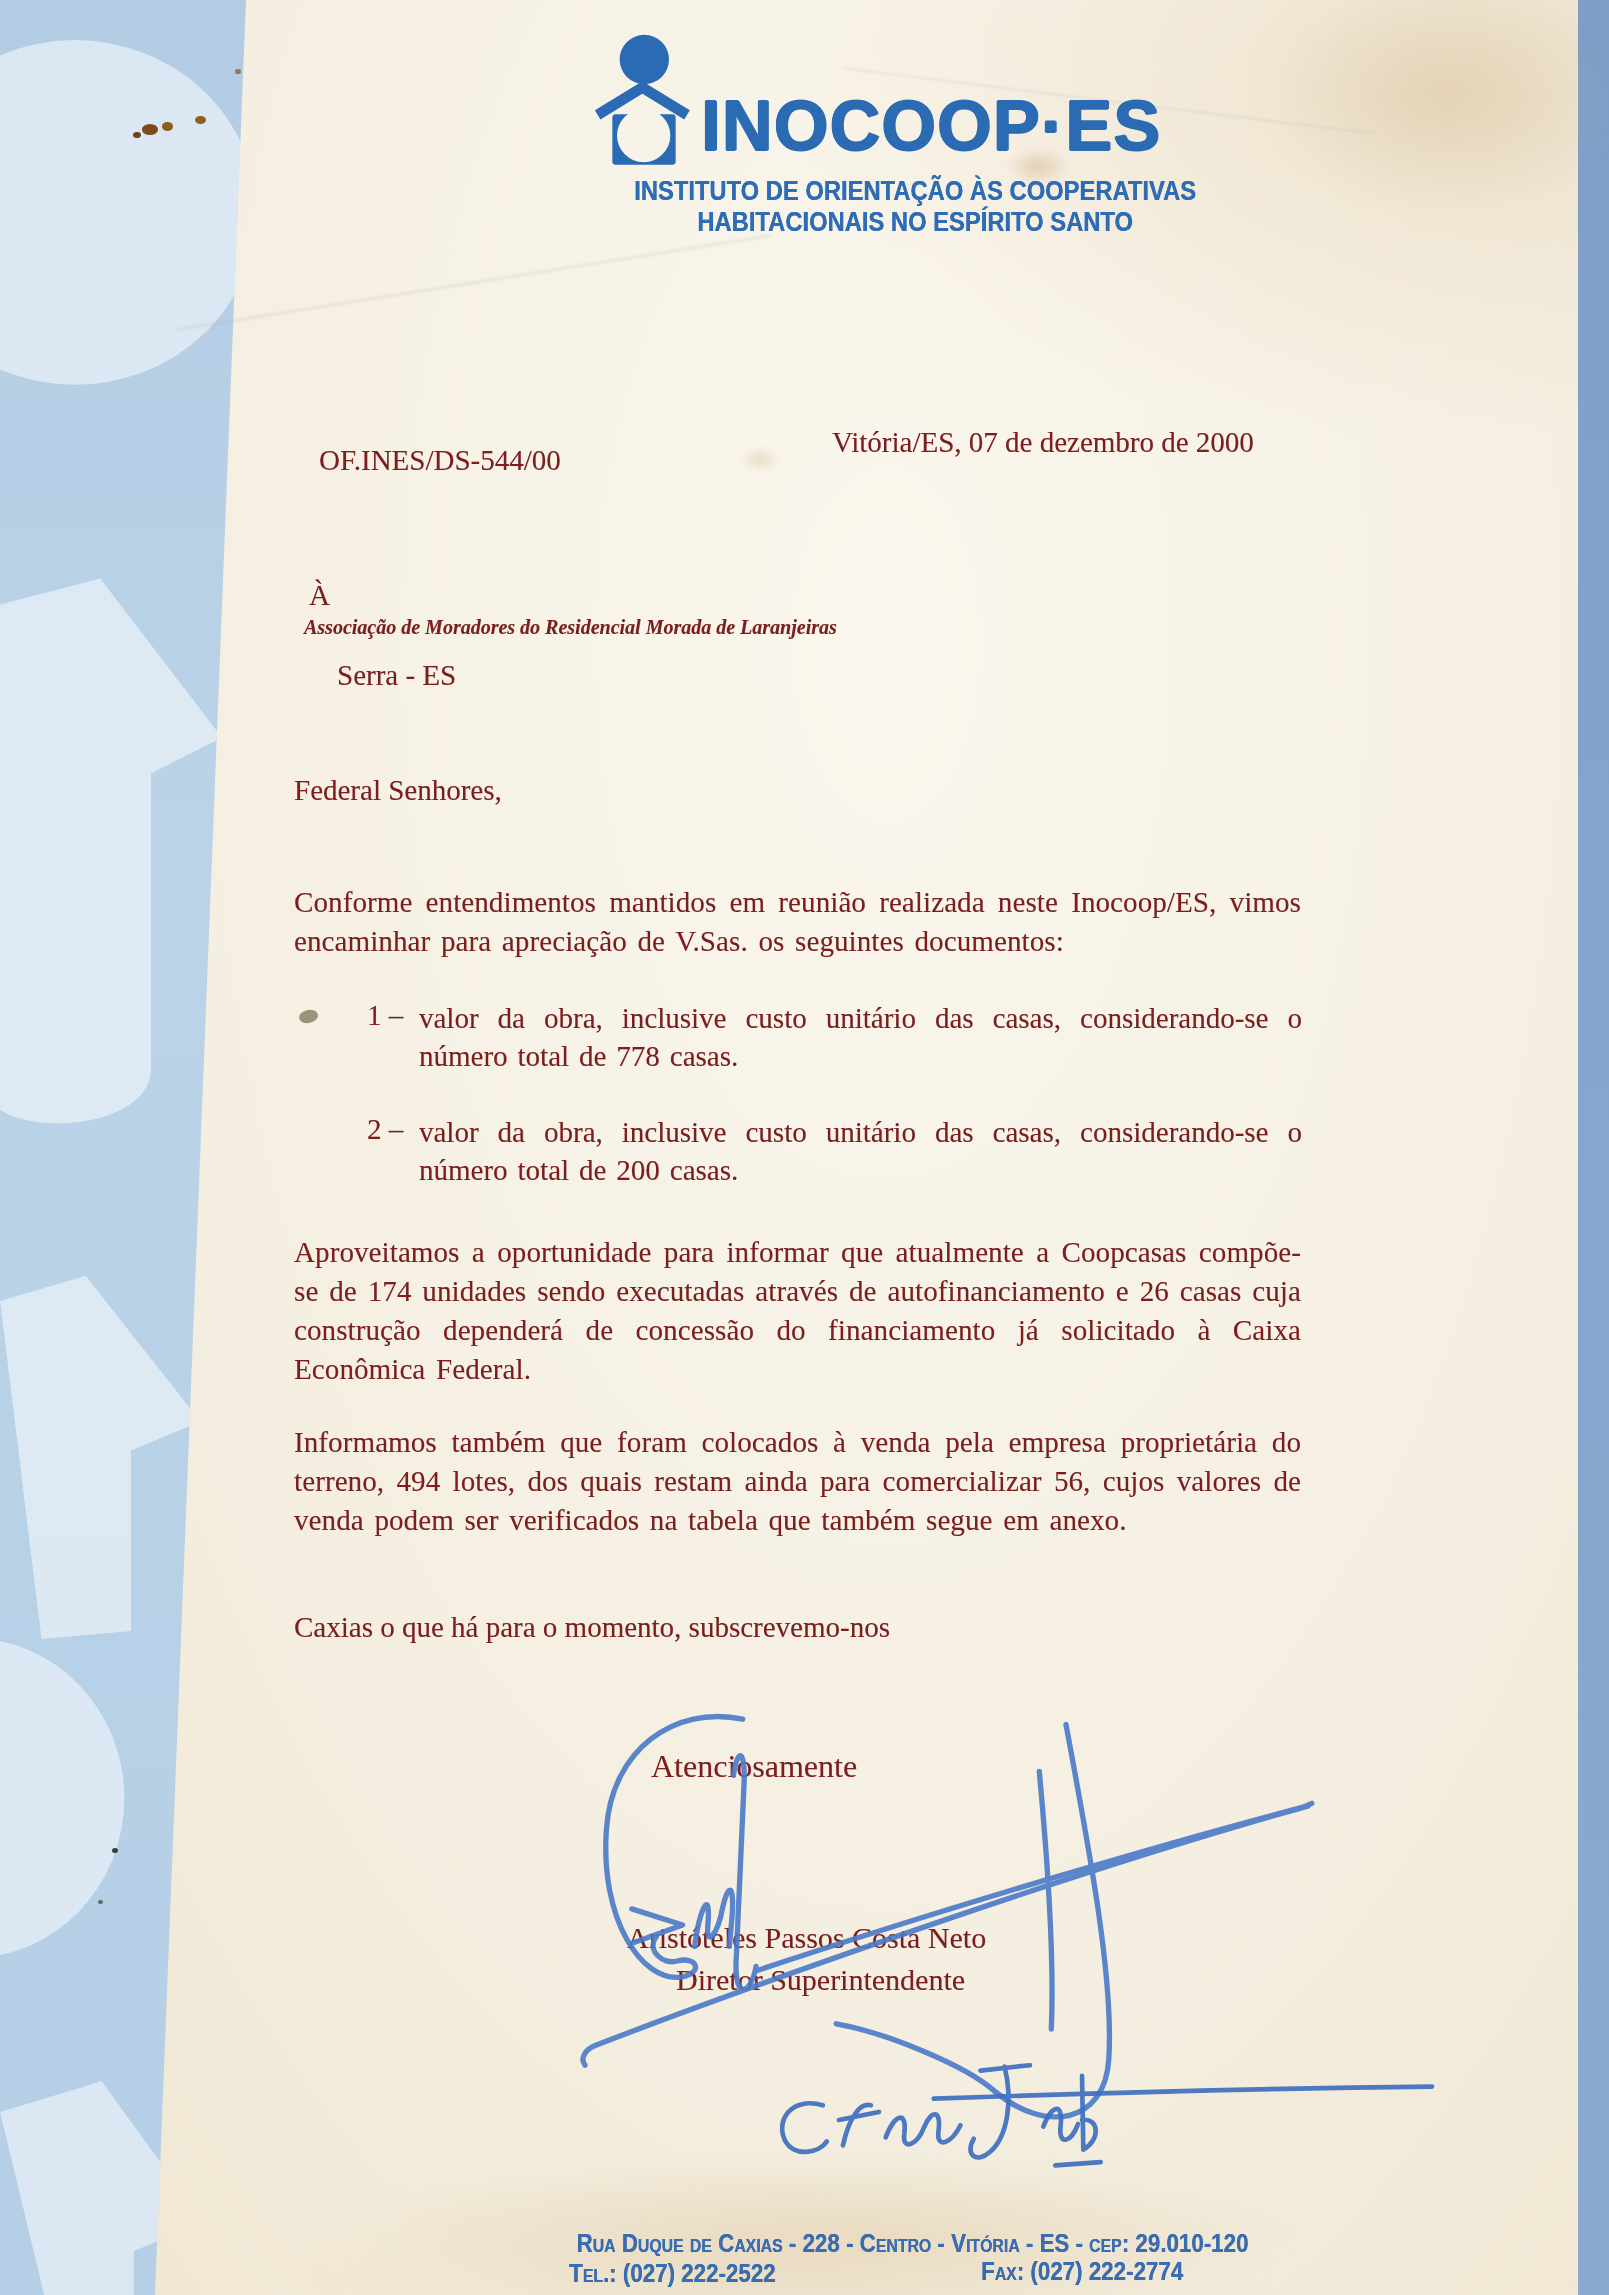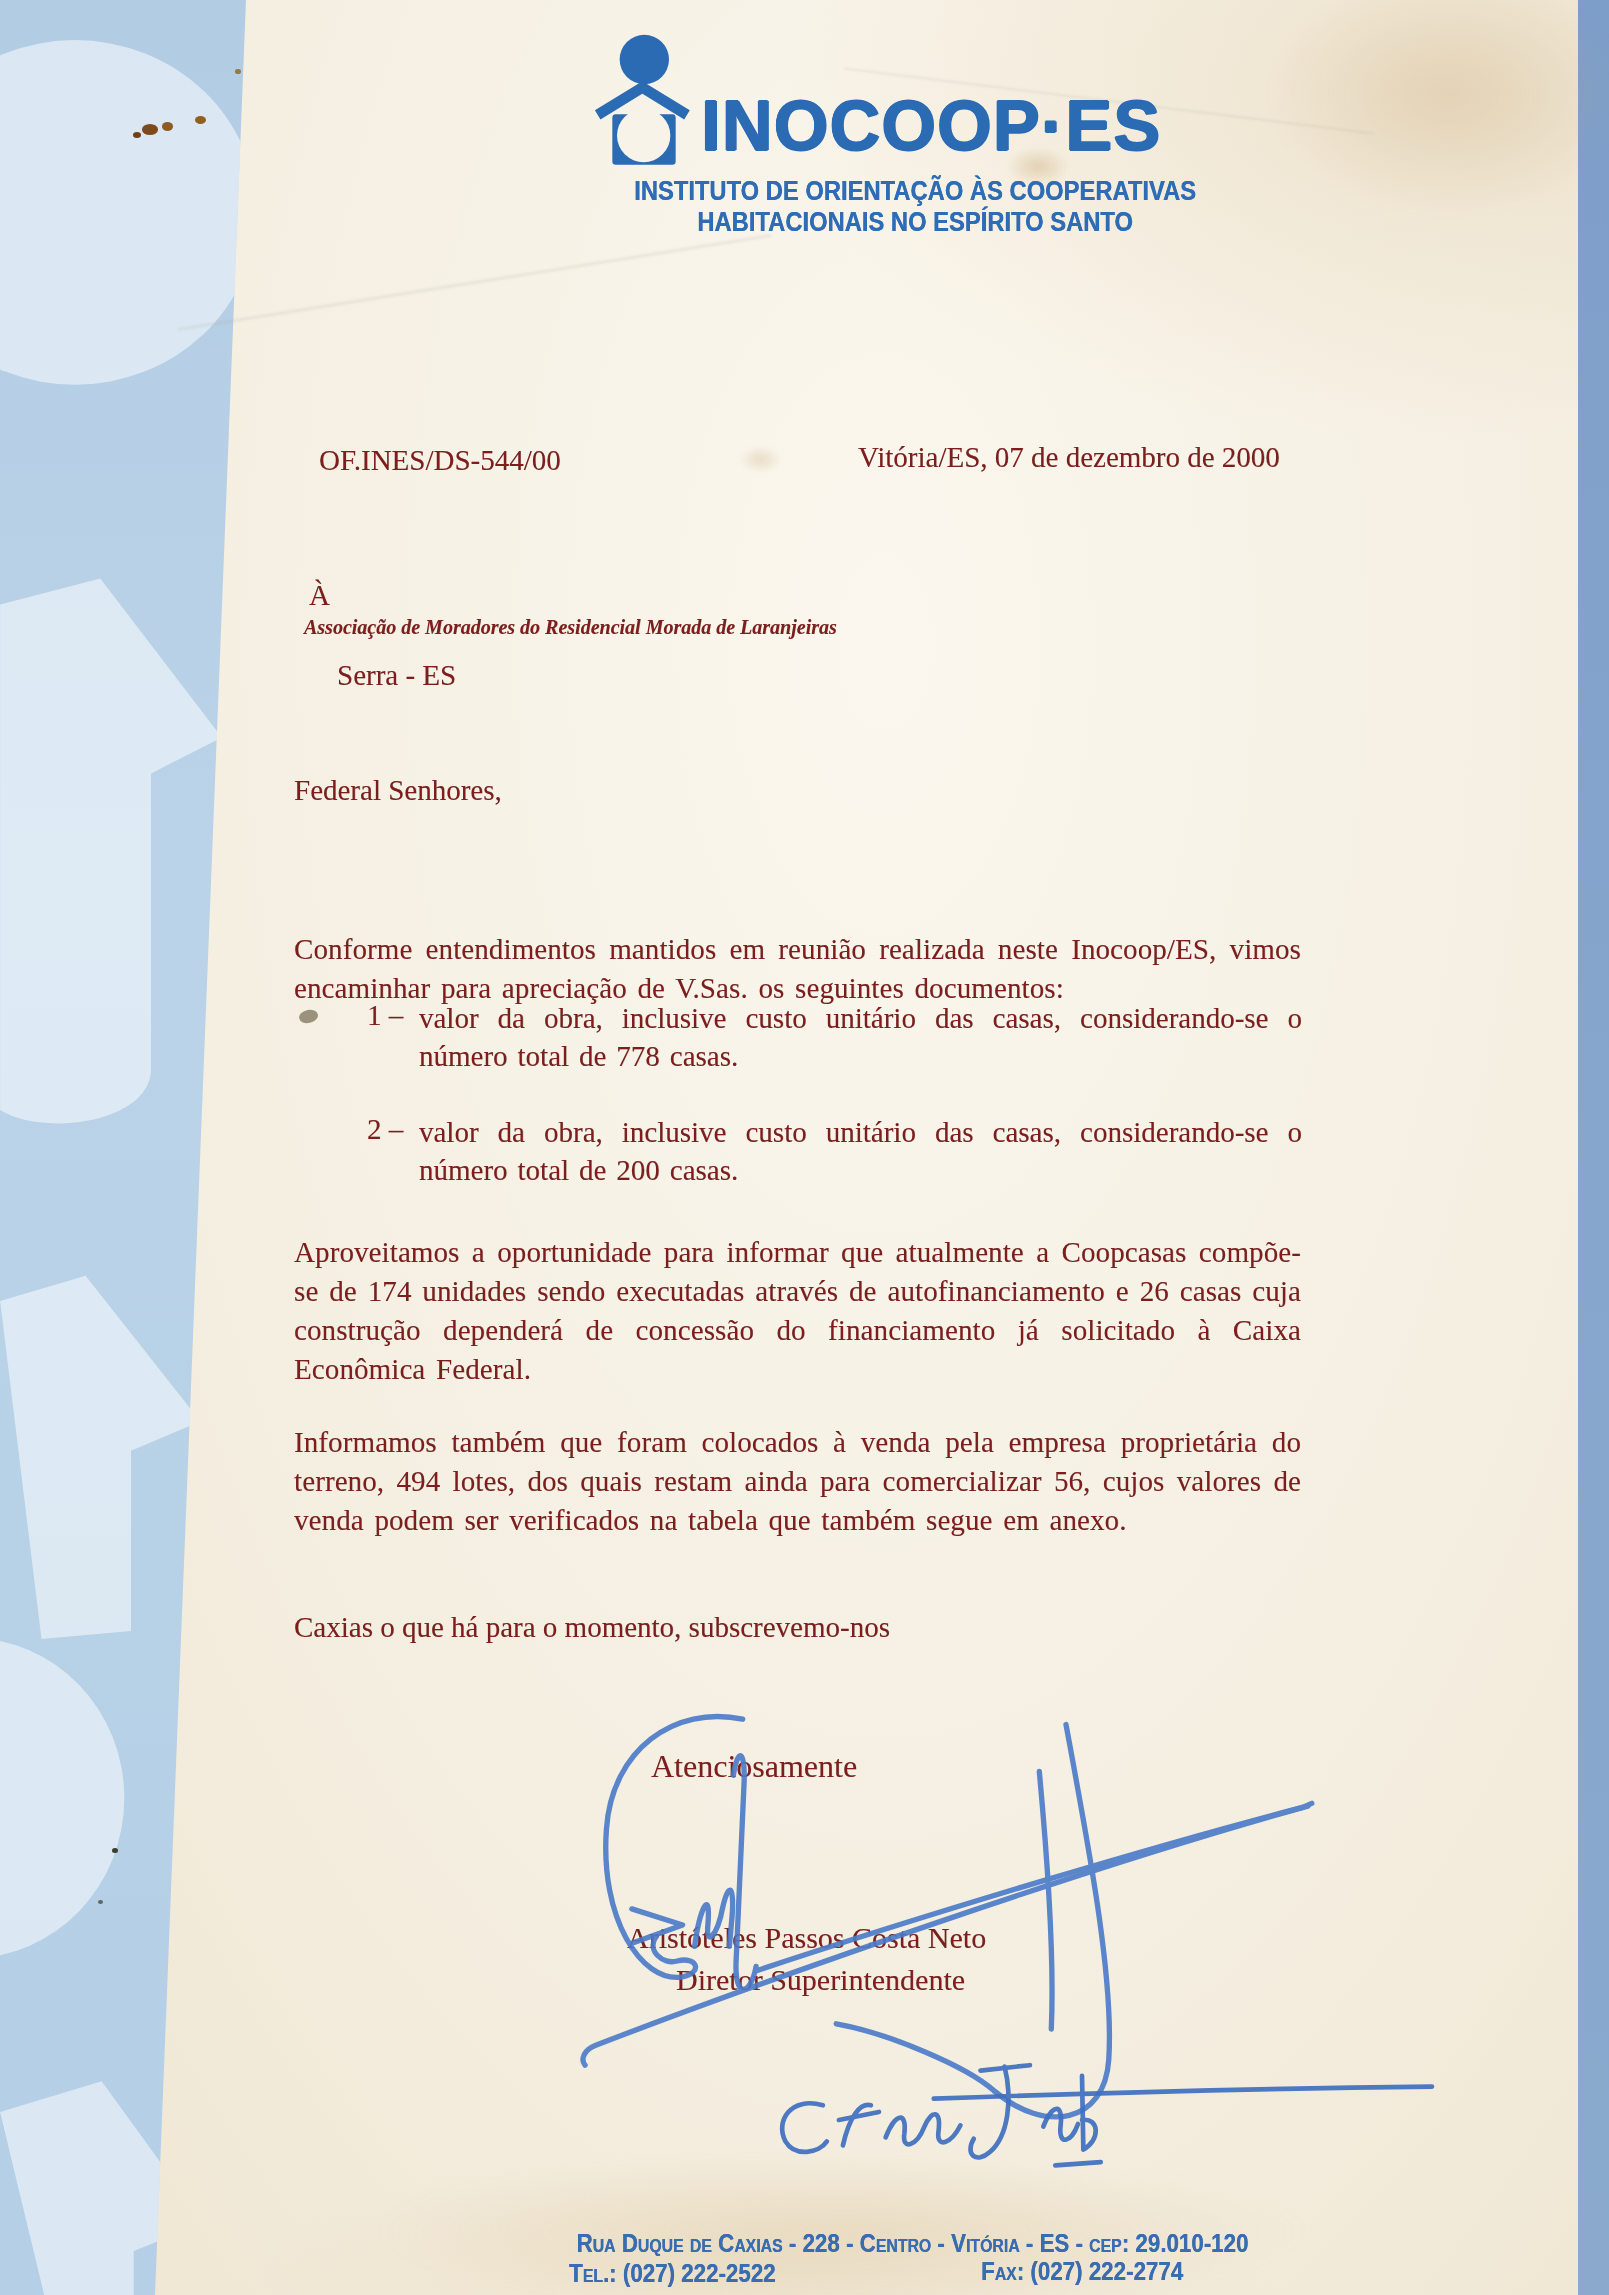--- a/index.html
+++ b/index.html
@@ -65,27 +65,27 @@
     left:561px;top:176px;width:708px;text-align:center;
     font-family:"Liberation Sans","DejaVu Sans",sans-serif;
     font-weight:bold;font-size:27px;line-height:31px;color:#2e6db6;
     transform:scaleX(.88);transform-origin:50% 0;
     text-shadow:0.4px 0 0 currentColor;
   }
 
   
   .lt{color:#7f1d1d;font-size:29px;text-shadow:0.3px 0.3px 0.5px rgba(80,100,92,.45);}
   #ref{left:319px;top:444px;}
-  #dateline{left:832px;top:441px;margin-left:26px;}
+  #dateline{left:832px;top:426px;}
   #addr-prefix{left:309px;top:579px;}
   #addr-name{left:304px;top:616px;font-weight:bold;font-style:italic;font-size:20px;white-space:nowrap;}
   #addr-city{left:304px;top:659px;margin-left:33px;}
   #salutation{left:294px;top:774px;}
   .para{left:294px;width:1007px;text-align:justify;line-height:39px;word-spacing:3.3px;letter-spacing:0.1px;}
-  #p1{top:883px;margin-top:47px;}
+  #p1{top:883px;}
   .item{left:367px;width:935px;display:flex;}
   .item .mk{width:52px;flex:none;}
   .item .tx{flex:1;text-align:justify;line-height:38px;word-spacing:2.7px;}
   #item1{top:999px;}
   #item2{top:1113px;}
   #p2{top:1233px;}
   #p3{top:1423px;}
   #p4{left:294px;top:1611px;}
   #valediction{left:651px;top:1748px;font-size:32px;}
   #signer-name{left:627px;top:1921px;font-size:30px;white-space:nowrap;}

